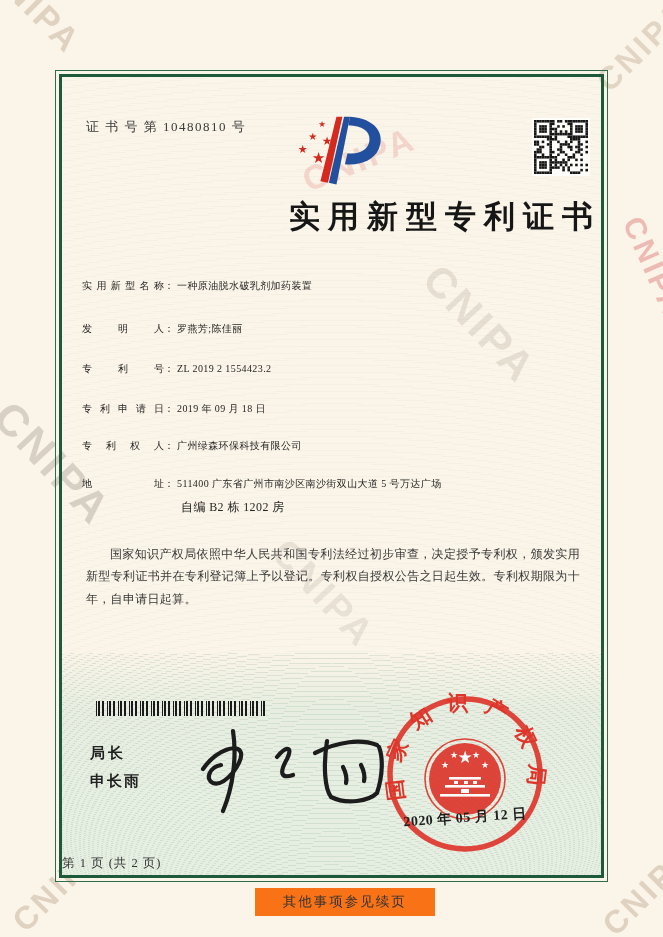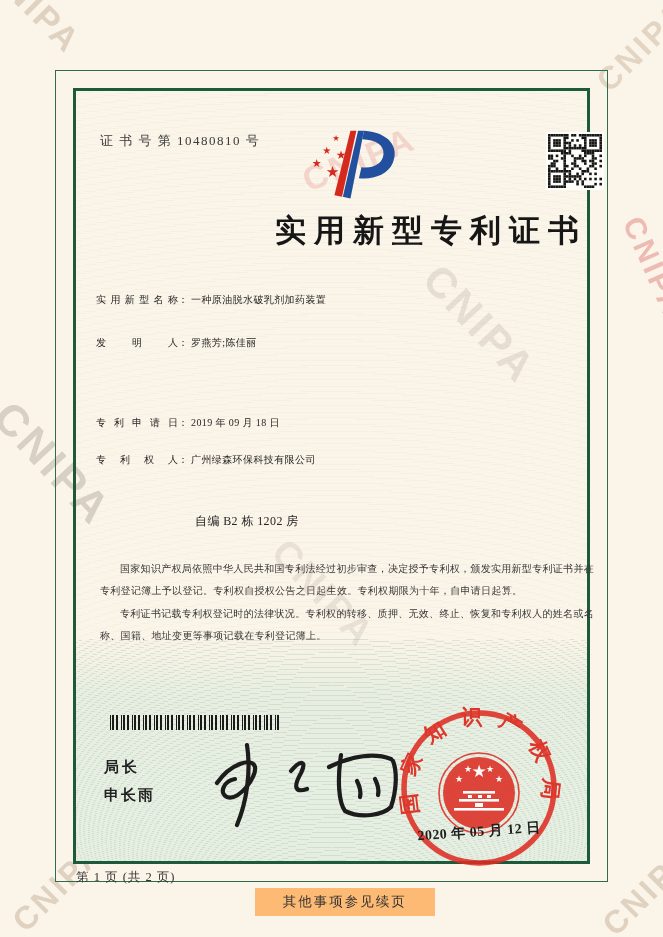--- a/index.html
+++ b/index.html
@@ -12,57 +12,57 @@
   .wm2{left:586px;top:28px;font-size:32px;color:rgba(198,176,153,.45);transform:rotate(-45deg);}
   .wm3{left:600px;top:250px;font-size:30px;color:rgba(226,141,134,.55);transform:rotate(66deg);}
   .wm4{left:-22px;top:438px;font-size:44px;color:rgba(168,156,144,.4);transform:rotate(47deg);}
   .wm5{left:408px;top:300px;font-size:42px;color:rgba(172,160,148,.26);transform:rotate(47deg);}
   .wm6{left:258px;top:572px;font-size:38px;color:rgba(172,160,148,.22);transform:rotate(47deg);}
   .wm7{left:300px;top:140px;font-size:34px;color:rgba(233,156,149,.35);transform:rotate(-22deg);}
   .wm8{left:2px;top:868px;font-size:32px;color:rgba(198,176,153,.5);transform:rotate(-45deg);}
   .wm9{left:592px;top:872px;font-size:32px;color:rgba(198,176,153,.5);transform:rotate(-45deg);}
   
   .frame{position:absolute;left:55px;top:70px;width:553px;height:812px;z-index:1;
-         border:1.5px solid #2e6c4b;padding:17px;box-sizing:border-box;}
+         border:1.5px solid #2e6c4b;padding:3px;box-sizing:border-box;}
   .frame-inner{position:relative;width:100%;height:100%;border:3px solid #1d5a3c;box-sizing:border-box;}
   .frame-inner::before{content:'';position:absolute;inset:0;pointer-events:none;
       background:repeating-radial-gradient(ellipse 900px 260px at 50% 130%,rgba(150,185,160,.07) 0 1px,transparent 1px 6px);}
   .guilloche{position:absolute;left:0;right:0;bottom:0;height:222px;pointer-events:none;
       background:
         repeating-radial-gradient(ellipse 1000px 330px at 50% 140%,rgba(122,164,133,.20) 0 1px,rgba(122,164,133,0) 1px 5px),
         linear-gradient(180deg,rgba(230,238,226,0) 0%,rgba(228,237,224,.85) 25%,#e6eee2 100%);}
   
   .cert-no{position:absolute;left:24px;top:41px;font-size:13px;letter-spacing:1.5px;color:#3a3a3a;}
   .logo{position:absolute;left:222px;top:28px;width:110px;height:88px;}
   .qr{position:absolute;left:470px;top:41px;width:54px;height:54px;background:#fdfdfa;padding:2px;}
   .title{position:absolute;left:0;right:0;top:119px;margin:0;text-align:right;
          font-size:31px;font-weight:bold;letter-spacing:8px;color:#161616;}
   
   .field-row{position:absolute;left:20px;font-size:10px;color:#262626;white-space:nowrap;}
   .flabel{display:inline-block;width:82px;text-align:justify;text-align-last:justify;}
   .fvalue{margin-left:3px;letter-spacing:.4px;}
   .addr2{position:absolute;left:119px;font-size:12px;color:#262626;letter-spacing:.4px;}
   .grant2{position:absolute;left:288px;top:0;}
   
-  .legal{position:absolute;left:24px;top:467px;width:494px;font-size:10px;line-height:22.4px;
-         text-align:justify;color:#383838;letter-spacing:.3px;}
+  .legal{position:absolute;left:24px;top:467px;width:494px;font-size:12px;line-height:22.4px;
+         text-align:justify;color:#383838;letter-spacing:.3px;font-family:Liberation Mono, monospace;}
   .legal p{margin:0;text-indent:2em;}
   
   .barcode{position:absolute;left:34px;top:624px;width:172px;height:15px;}
   .director-title{position:absolute;left:28px;top:667px;font-size:15px;letter-spacing:3px;
       font-family:"Liberation Sans","DejaVu Sans",sans-serif;font-weight:600;color:#222;}
   .director-name{position:absolute;left:28px;top:695px;font-size:15px;letter-spacing:2px;
       font-family:Liberation Serif, serif;font-weight:600;color:#222;}
   .signature{position:absolute;left:118px;top:646px;width:232px;height:100px;}
   .seal{position:absolute;left:320px;top:614px;width:166px;height:166px;opacity:.95;}
   .seal-date{position:absolute;left:10px;top:118px;width:146px;text-align:center;font-size:14px;
       color:#141414;letter-spacing:.5px;transform:rotate(-4deg);font-weight:bold;}
   .page-footer{position:absolute;left:0;right:0;top:778px;font-size:12.5px;
       letter-spacing:1px;color:#333;}
-  .note{position:absolute;left:52%;top:888px;transform:translateX(-50%);background:#fdba74;
+  .note{position:absolute;left:52%;top:888px;transform:translateX(-50%);background:#f97316;
       padding:5px 28px;font-size:13.5px;letter-spacing:2px;color:#333;z-index:2;white-space:nowrap;}
 </style>
 </head>
 <body>
 
 <div class="page">
 
   <span class="wm wm1">CNIPA</span>
   <span class="wm wm2">CNIPA</span>
   <span class="wm wm3">CNIPA</span>
@@ -321,31 +321,36 @@
       </div>
 
       <h1 class="title">实用新型专利证书</h1>
 
       <div class="field-row" style="top:202px">
         <span class="flabel">实用新型名称</span><span>：</span><span class="fvalue">一种原油脱水破乳剂加药装置</span>
       </div>
       <div class="field-row" style="top:245px">
         <span class="flabel">发明人</span><span>：</span><span class="fvalue">罗燕芳;陈佳丽</span>
       </div>
+      <div class="field-row" style="top:285px">
+        <span class="flabel">专利号</span><span>：</span><span class="fvalue">ZL 2019 2 1554423.2</span>
+      </div>
       <div class="field-row" style="top:325px">
         <span class="flabel">专利申请日</span><span>：</span><span class="fvalue">2019 年 09 月 18 日</span>
       </div>
       <div class="field-row" style="top:362px">
         <span class="flabel">专利权人</span><span>：</span><span class="fvalue">广州绿森环保科技有限公司</span>
       </div>
+      <div class="field-row" style="top:400px">
+        <span class="flabel">地址</span><span>：</span><span class="fvalue">511400 广东省广州市南沙区南沙街双山大道 5 号万达广场</span>
+      </div>
       <div class="addr2" style="top:422px">自编 B2 栋 1202 房</div>
 
       <div class="legal">
         <p>国家知识产权局依照中华人民共和国专利法经过初步审查，决定授予专利权，颁发实用新型专利证书并在专利登记簿上予以登记。专利权自授权公告之日起生效。专利权期限为十年，自申请日起算。</p>
-        <p>专利证书记载专利权登记时的法律状况。专利权的转移、质押、无效、终止、恢复和专利权人的姓名或名称、国籍、地址变更等事项记载在专利登记簿上。</p>
       </div>
 
       <div class="barcode"><svg width="172" height="15" viewBox="0 0 172 15">
             <rect x="0" y="0" width="1" height="15" fill="#1a1a1a"></rect>
             <rect x="2" y="0" width="2" height="15" fill="#1a1a1a"></rect>
             <rect x="6" y="0" width="2" height="15" fill="#1a1a1a"></rect>
             <rect x="11" y="0" width="1" height="15" fill="#1a1a1a"></rect>
             <rect x="13" y="0" width="2" height="15" fill="#1a1a1a"></rect>
             <rect x="17" y="0" width="2" height="15" fill="#1a1a1a"></rect>
             <rect x="22" y="0" width="1" height="15" fill="#1a1a1a"></rect>

